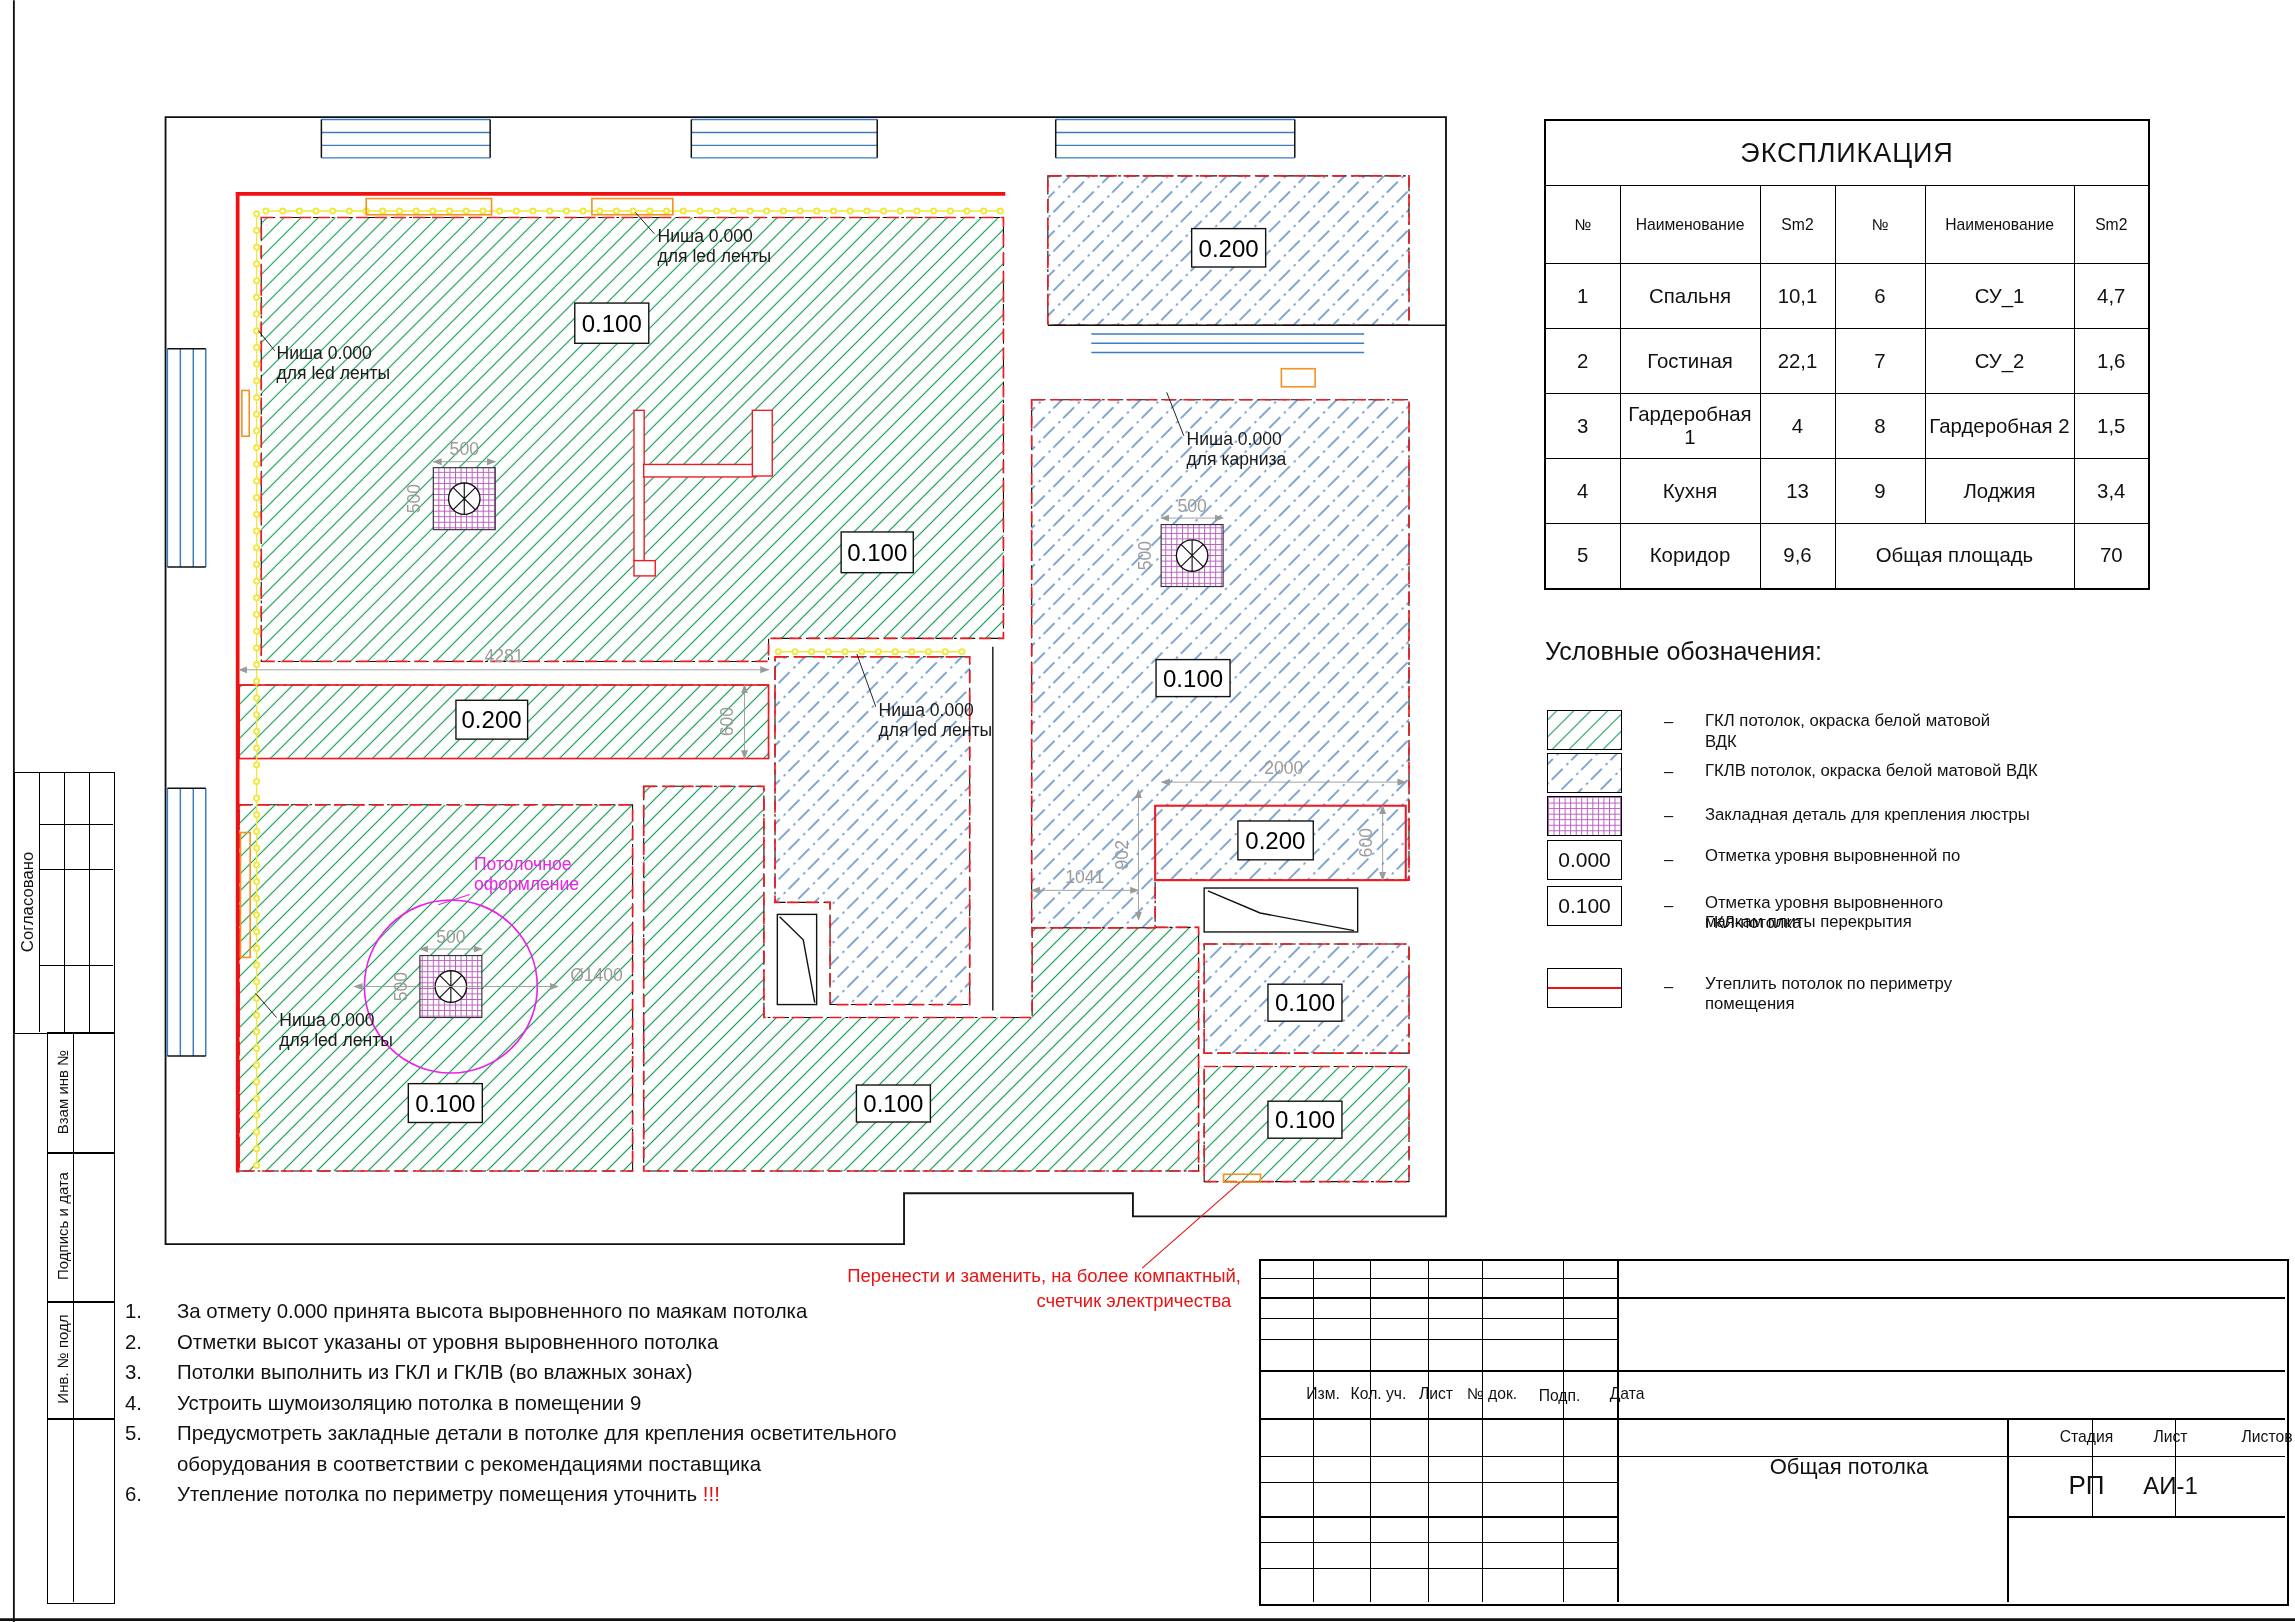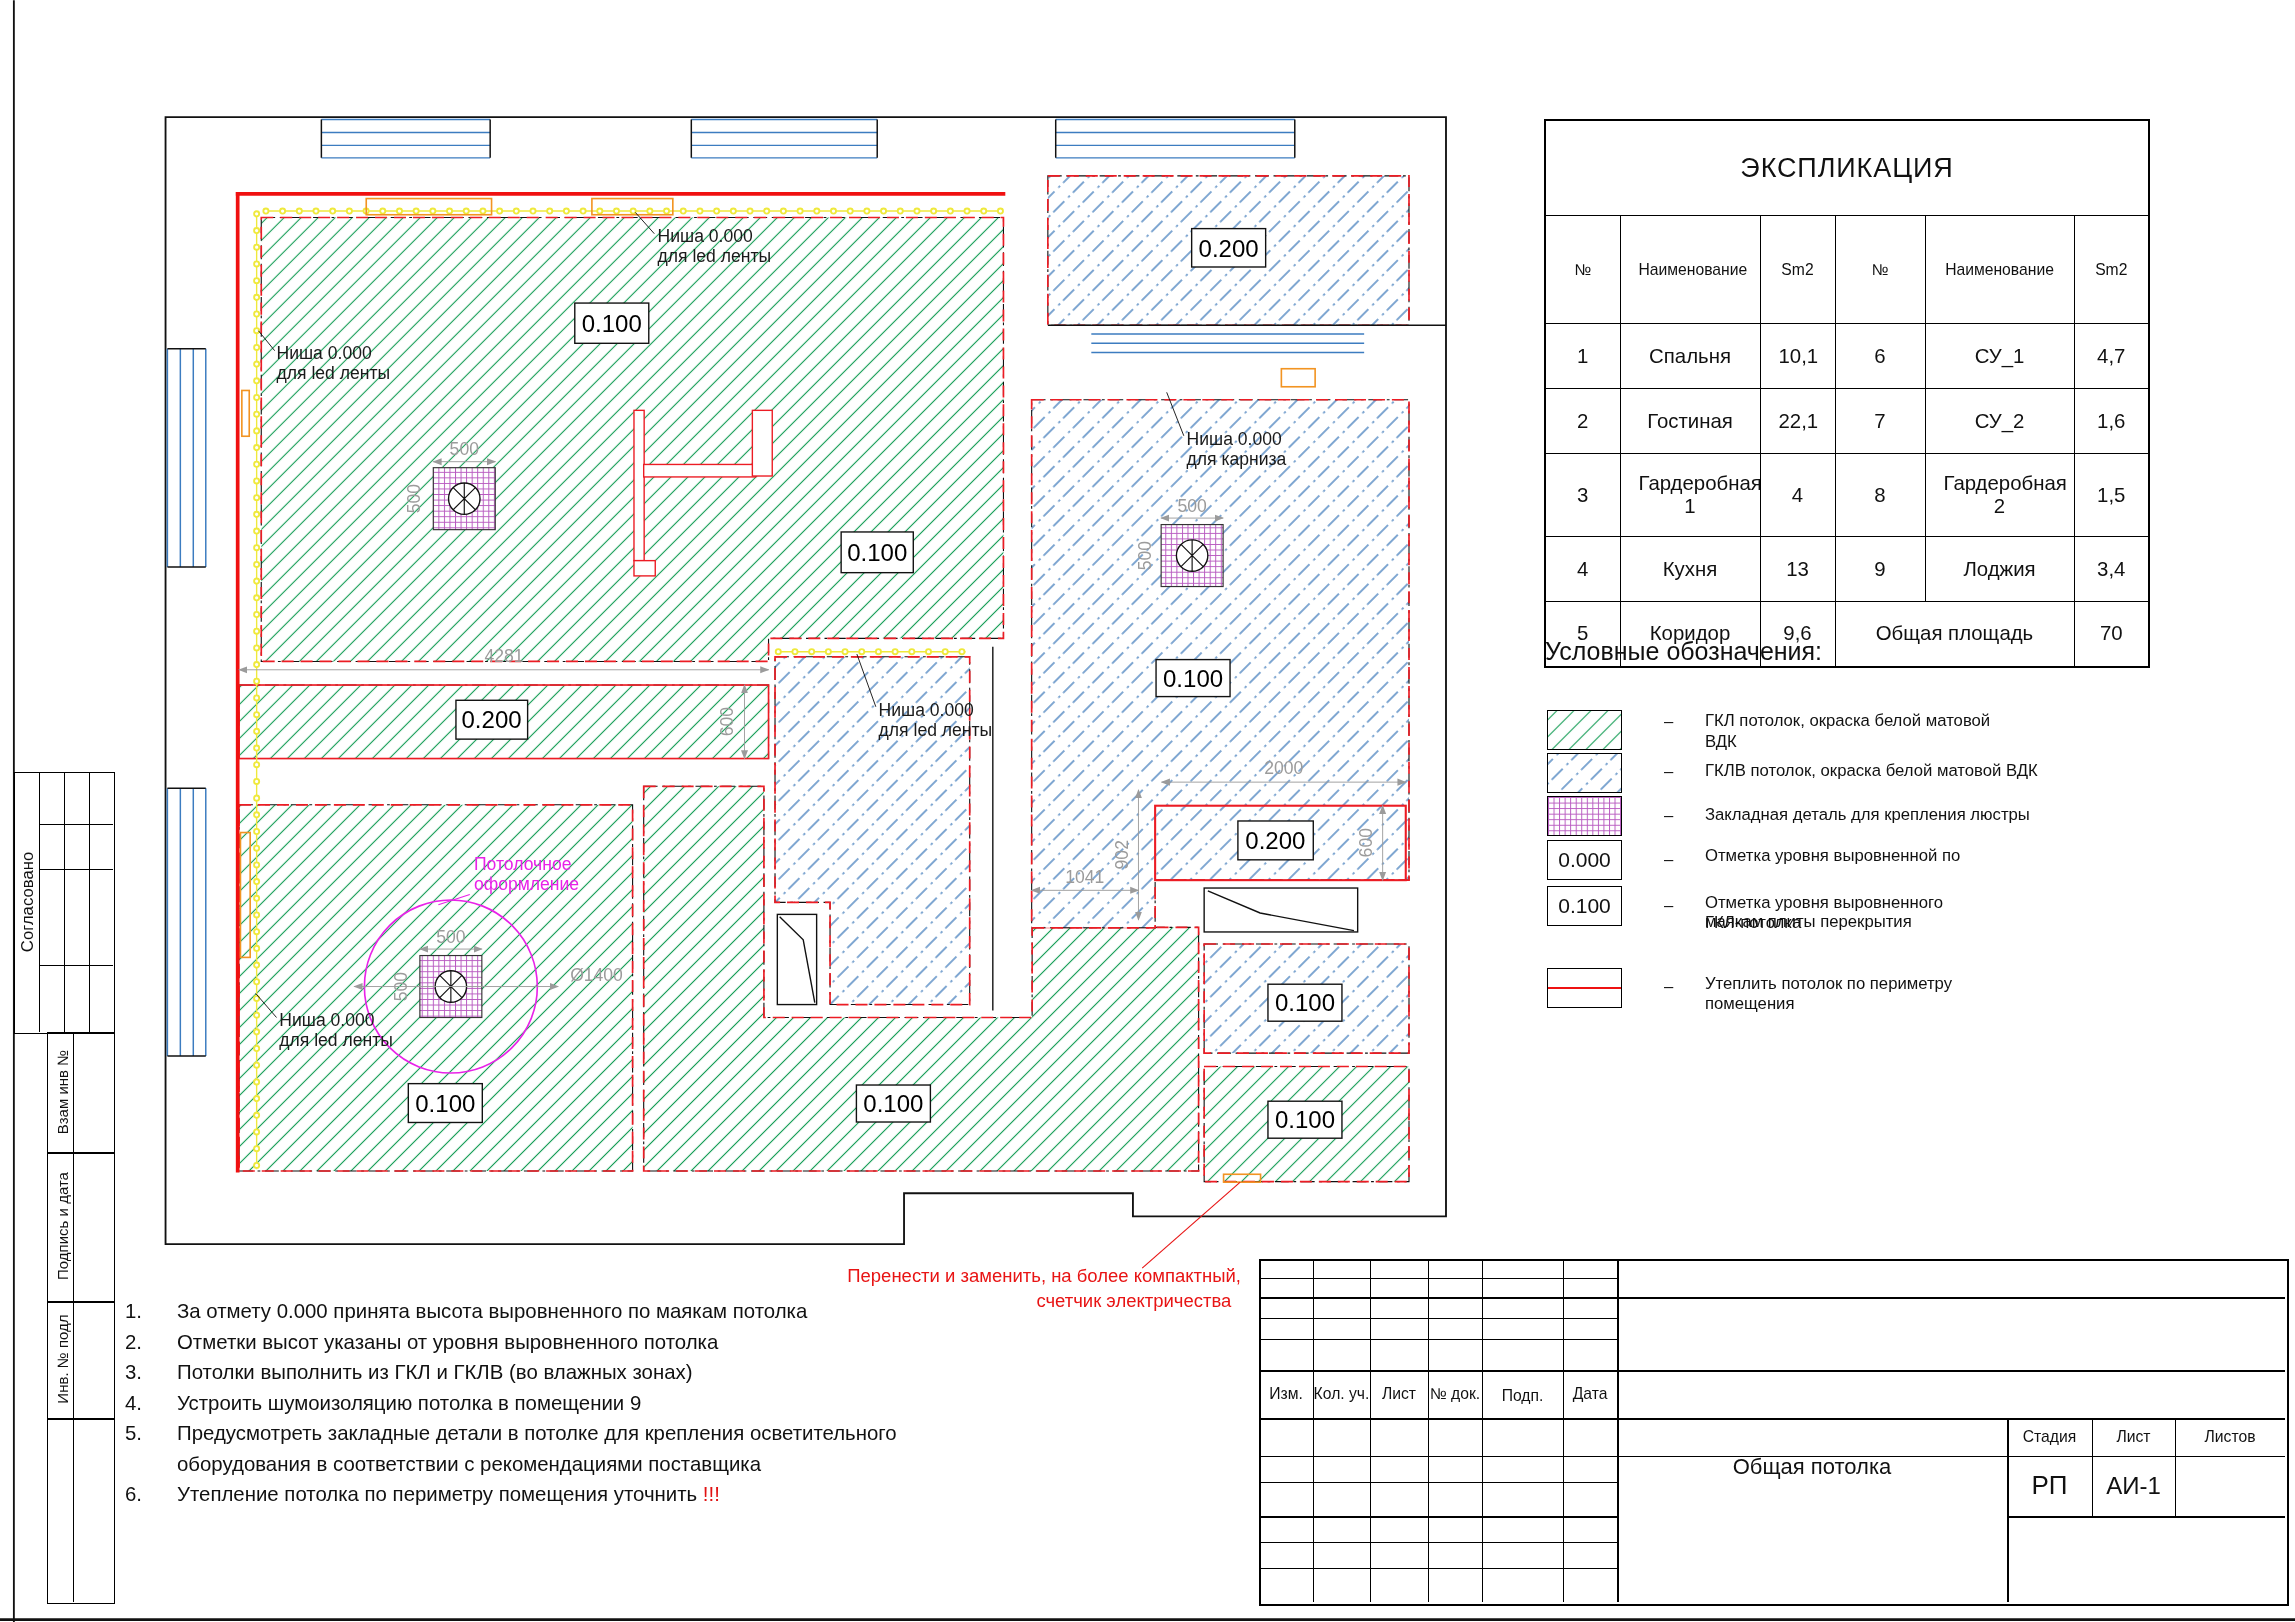--- a/index.html
+++ b/index.html
@@ -7,21 +7,21 @@
          font-family:"Liberation Sans",sans-serif;color:#111;}
   .abs{position:absolute;}
   .hl{position:absolute;background:#000;height:1.4px;}
   .vl{position:absolute;background:#000;width:1.4px;}
   .thk{background:#000;}
   .vtext{position:absolute;transform:translate(-50%,-50%) rotate(-90deg);white-space:nowrap;
          font-size:16.7px;color:#111;}
   
   .expl{position:absolute;left:1544px;top:119px;}
   .expl table{border-collapse:collapse;table-layout:fixed;width:605px;border:2.3px solid #000;}
-  .expl td{border:1.4px solid #000;text-align:center;vertical-align:middle;font-size:20.4px;padding:18px;overflow:hidden;}
+  .expl td{border:1.4px solid #000;text-align:center;vertical-align:middle;font-size:20.4px;padding:3px;overflow:hidden;}
   .expl .title{font-size:27px;height:58px;letter-spacing:0.9px;}
   .expl .hdr{font-size:15.7px;height:71px;}
   .expl .r{height:65px;}
   
   .lg-title{position:absolute;left:1545px;top:637px;font-size:25px;}
   .lgsw{position:absolute;left:1547px;width:73px;height:38px;border:1.4px solid #000;}
   .lgsw svg{display:block;width:100%;height:100%;}
   .lgbox{position:absolute;left:1547px;width:73px;height:38px;border:1.4px solid #000;
          display:flex;align-items:center;justify-content:center;font-size:21px;}
   .lgdash{position:absolute;left:1664px;font-size:16.7px;}
@@ -30,21 +30,21 @@
   
   .notes{position:absolute;left:125px;top:1296px;width:1138px;font-size:20.4px;}
   .notes .head{margin-left:110px;font-size:23px;margin-bottom:12px;}
   .nline{display:flex;line-height:30.5px;}
   .nnum{width:52px;flex:none;}
   .ncont{margin-left:52px;line-height:30.5px;}
   .bang{color:#e11212;}
   
   .tb{position:absolute;left:1259px;top:1259px;width:1026px;height:343px;}
   .tb .cell{position:absolute;display:flex;align-items:center;justify-content:center;
-            text-align:left;font-size:15.7px;line-height:17.6px;}
+            text-align:left;font-size:15.7px;line-height:17.6px;margin-left:37px;}
   .rednote{fill:#e81414;font-size:40px;}
 </style>
 </head>
 <body>
 
 <div class="sheet">
 
   <svg class="abs" style="left:0;top:0;" width="2295" height="1623" viewBox="0 0 4963 3509">
     <defs>
       <pattern id="hatchGreen" patternUnits="userSpaceOnUse" width="26" height="26" patternTransform="rotate(45)">

